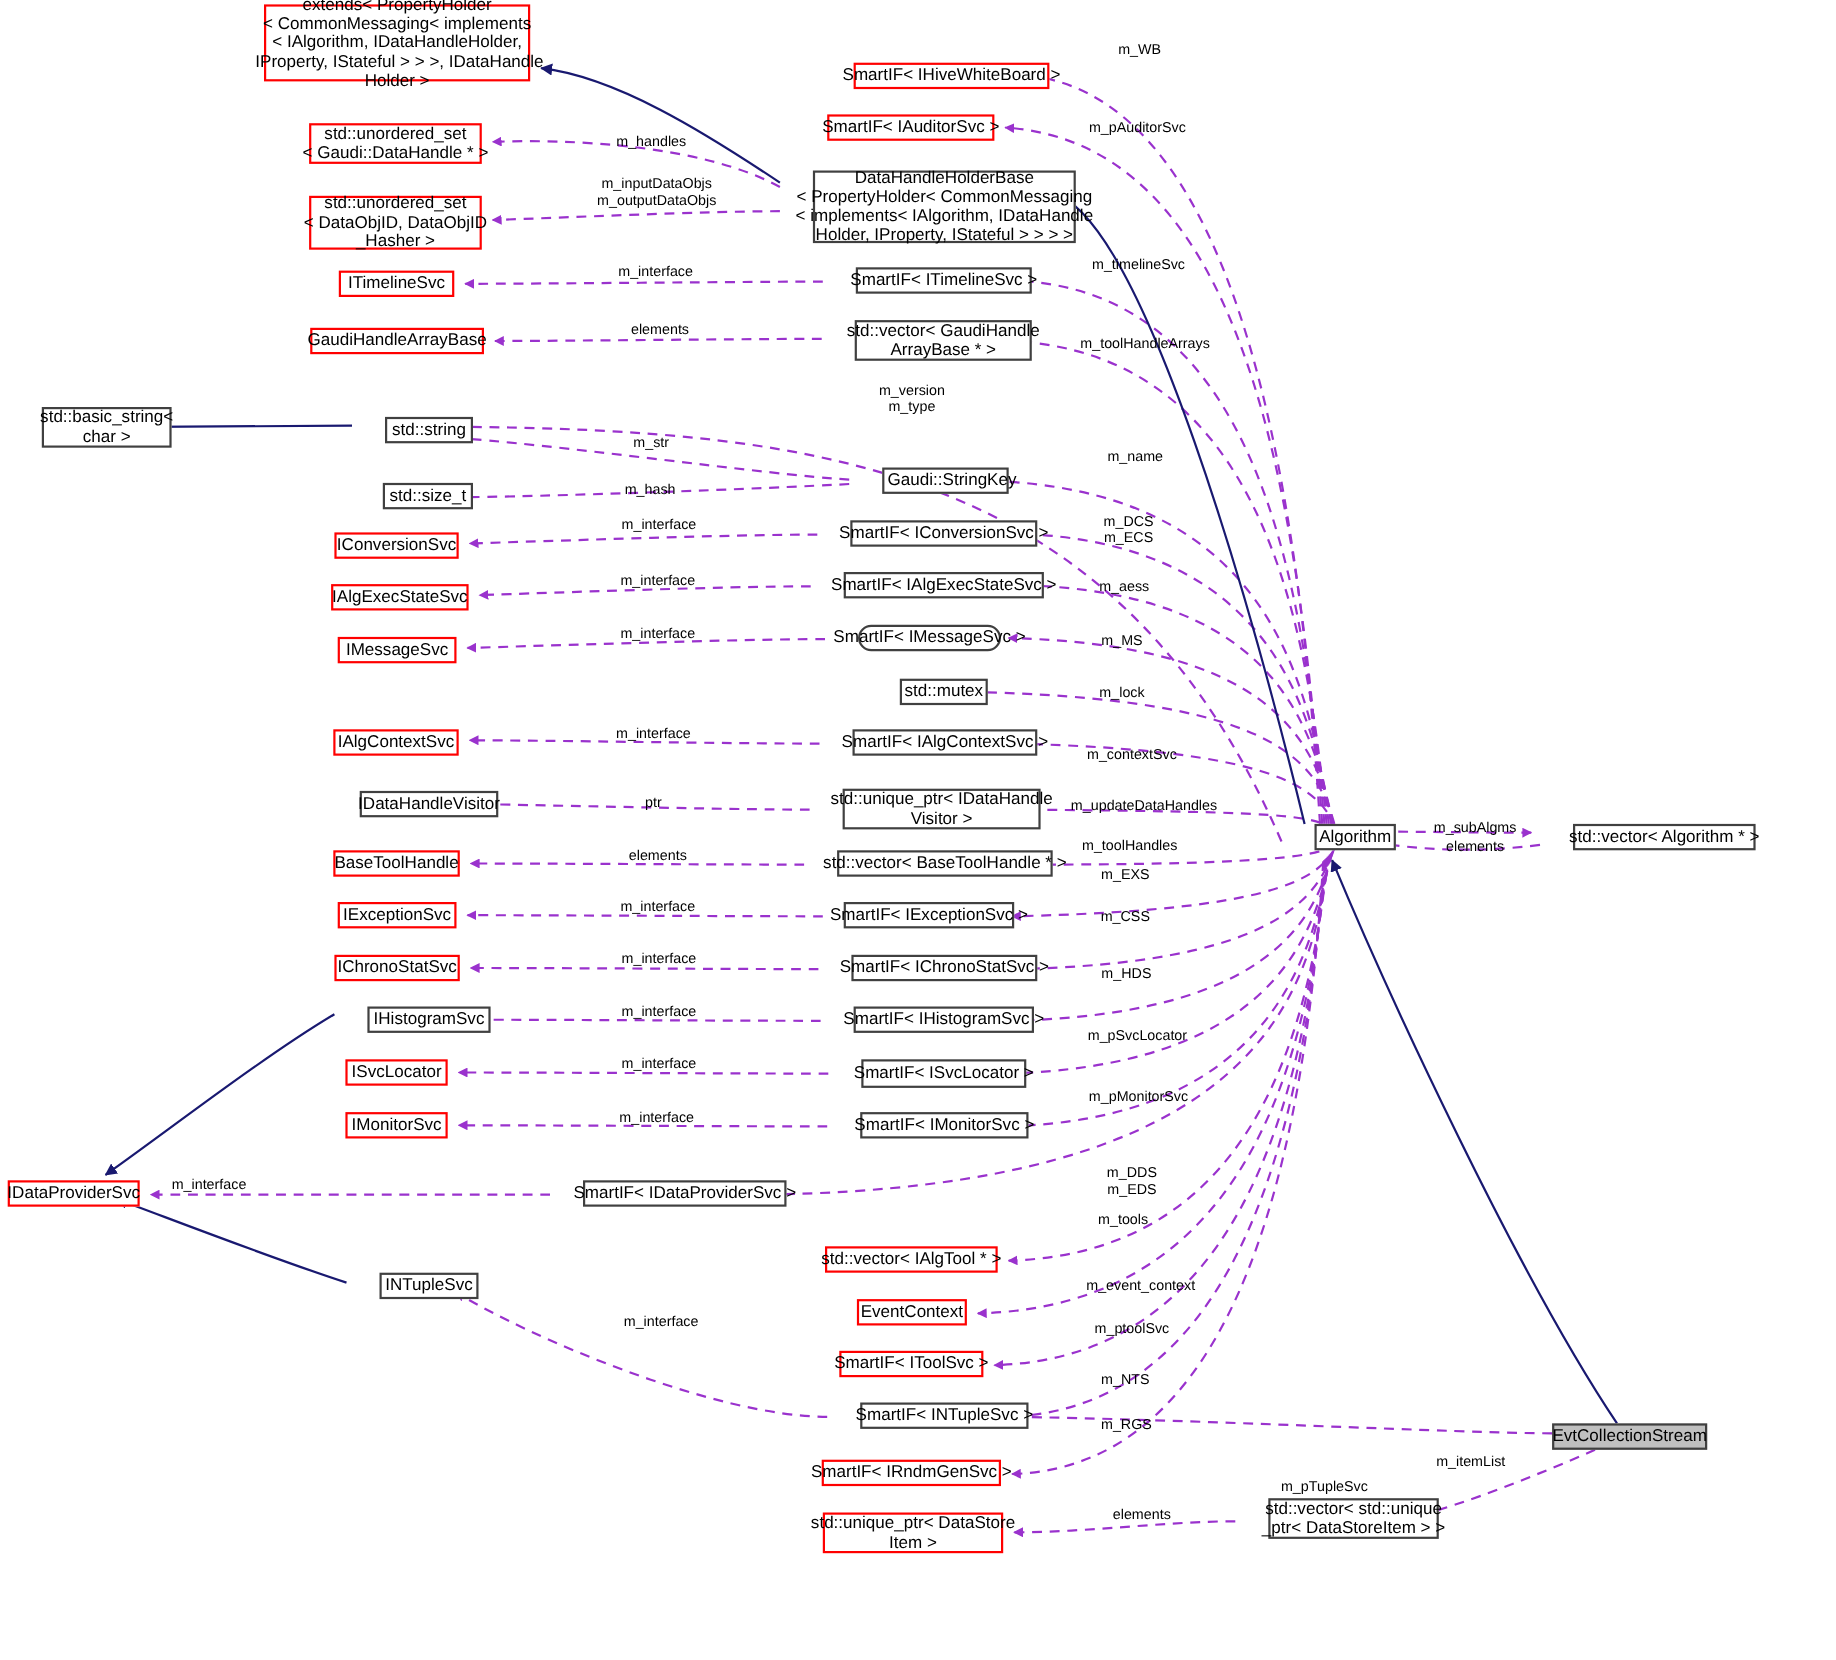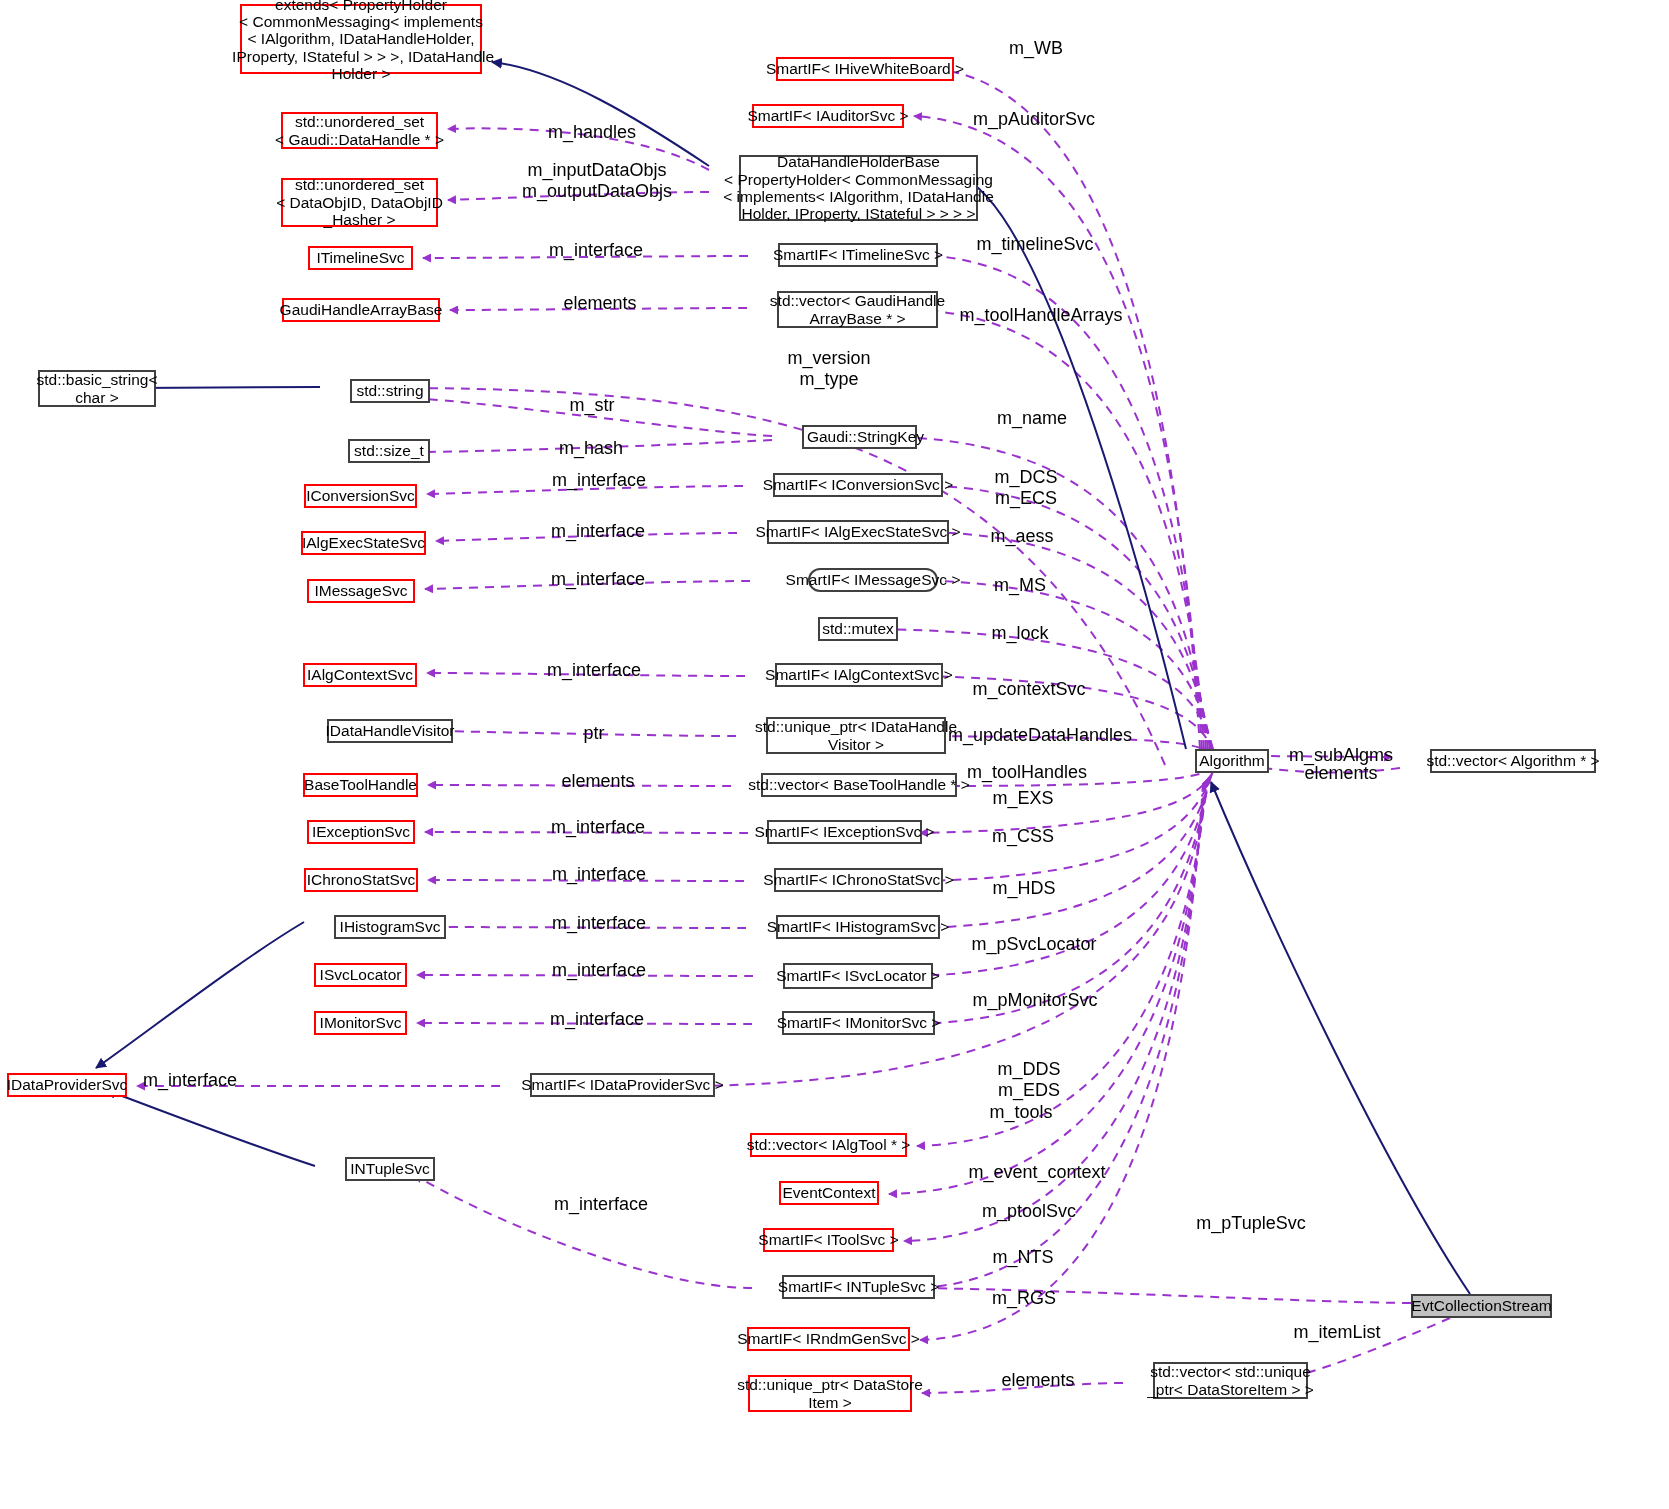--- a/index.html
+++ b/index.html
@@ -45,21 +45,21 @@
   .node.dark {
     border: 2px solid #404040;
     margin-left: 30px;
   }
   .node.current {
     background: #c0c0c0;
     border: 2px solid #404040;
   }
   .edge-label {
     position: absolute;
-    font-size: 18px;
+    font-size: 13px;
     line-height: 1.14;
     color: #000000;
     white-space: pre;
     text-align: center;
     transform: translateX(-50%);
     pointer-events: none;
   }
 </style>
 </head>
 <body>
@@ -176,21 +176,21 @@
   <div class="node dark" style="left:709px; top:155px; width:239px; height:66px;">DataHandleHolderBase
 &lt; PropertyHolder&lt; CommonMessaging
 &lt; implements&lt; IAlgorithm, IDataHandle
 Holder, IProperty, IStateful &gt; &gt; &gt; &gt;</div>
   <div class="node dark" style="left:748px; top:243px; width:160px; height:24px;">SmartIF&lt; ITimelineSvc &gt;</div>
   <div class="node dark" style="left:747px; top:291px; width:161px; height:37px;">std::vector&lt; GaudiHandle
 ArrayBase * &gt;</div>
   <div class="node dark" style="left:772px; top:425px; width:115px; height:24px;padding-left:16px;">Gaudi::StringKey</div>
   <div class="node dark" style="left:743px; top:473px; width:170px; height:24px;">SmartIF&lt; IConversionSvc &gt;</div>
   <div class="node dark" style="left:737px; top:520px; width:182px; height:24px;">SmartIF&lt; IAlgExecStateSvc &gt;</div>
-  <div class="node dark" style="left:778px; top:568px; width:130px; height:24px;border-radius:12px;">SmartIF&lt; IMessageSvc &gt;</div>
+  <div class="node dark" style="left:750px; top:568px; width:130px; height:24px;border-radius:12px;">SmartIF&lt; IMessageSvc &gt;</div>
   <div class="node dark" style="left:788px; top:617px; width:80px; height:24px;">std::mutex</div>
   <div class="node dark" style="left:745px; top:663px; width:168px; height:24px;">SmartIF&lt; IAlgContextSvc &gt;</div>
   <div class="node dark" style="left:736px; top:717px; width:180px; height:37px;">std::unique_ptr&lt; IDataHandle
 Visitor &gt;</div>
   <div class="node dark" style="left:731px; top:773px; width:196px; height:24px;">std::vector&lt; BaseToolHandle * &gt;</div>
   <div class="node dark" style="left:737px; top:820px; width:155px; height:24px;">SmartIF&lt; IExceptionSvc &gt;</div>
   <div class="node dark" style="left:744px; top:868px; width:169px; height:24px;">SmartIF&lt; IChronoStatSvc &gt;</div>
   <div class="node dark" style="left:746px; top:915px; width:164px; height:24px;">SmartIF&lt; IHistogramSvc &gt;</div>
   <div class="node dark" style="left:753px; top:963px; width:150px; height:26px;">SmartIF&lt; ISvcLocator &gt;</div>
   <div class="node dark" style="left:752px; top:1011px; width:153px; height:24px;">SmartIF&lt; IMonitorSvc &gt;</div>
@@ -254,16 +254,16 @@
 m_EDS</div>
   <div class="edge-label" style="left:1021px; top:1102px;">m_tools</div>
   <div class="edge-label" style="left:1037px; top:1162px;">m_event_context</div>
   <div class="edge-label" style="left:1029px; top:1201px;">m_ptoolSvc</div>
   <div class="edge-label" style="left:1023px; top:1247px;">m_NTS</div>
   <div class="edge-label" style="left:1024px; top:1288px;">m_RGS</div>
   <div class="edge-label" style="left:1038px; top:1370px;">elements</div>
 
   <div class="edge-label" style="left:1341px; top:745px;">m_subAlgms</div>
   <div class="edge-label" style="left:1341px; top:763px;">elements</div>
-  <div class="edge-label" style="left:1204px; top:1213px;margin-left:47px;">m_pTupleSvc</div>
+  <div class="edge-label" style="left:1204px; top:1344px;">m_pTupleSvc</div>
   <div class="edge-label" style="left:1337px; top:1322px;">m_itemList</div>
 
 </div>
 
 </body></html>

